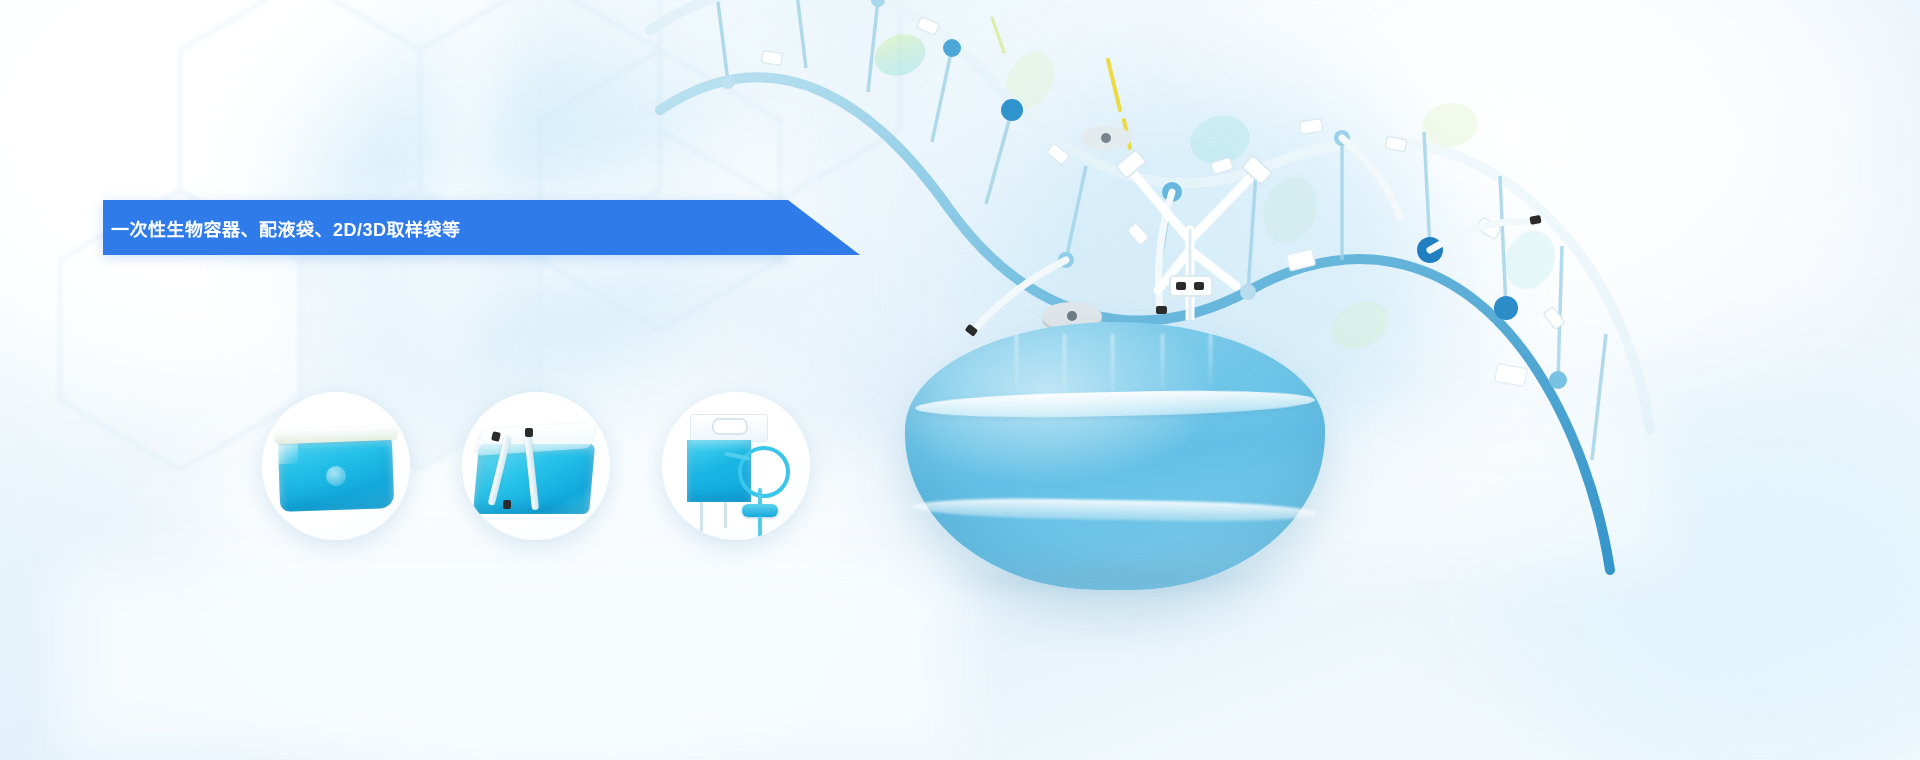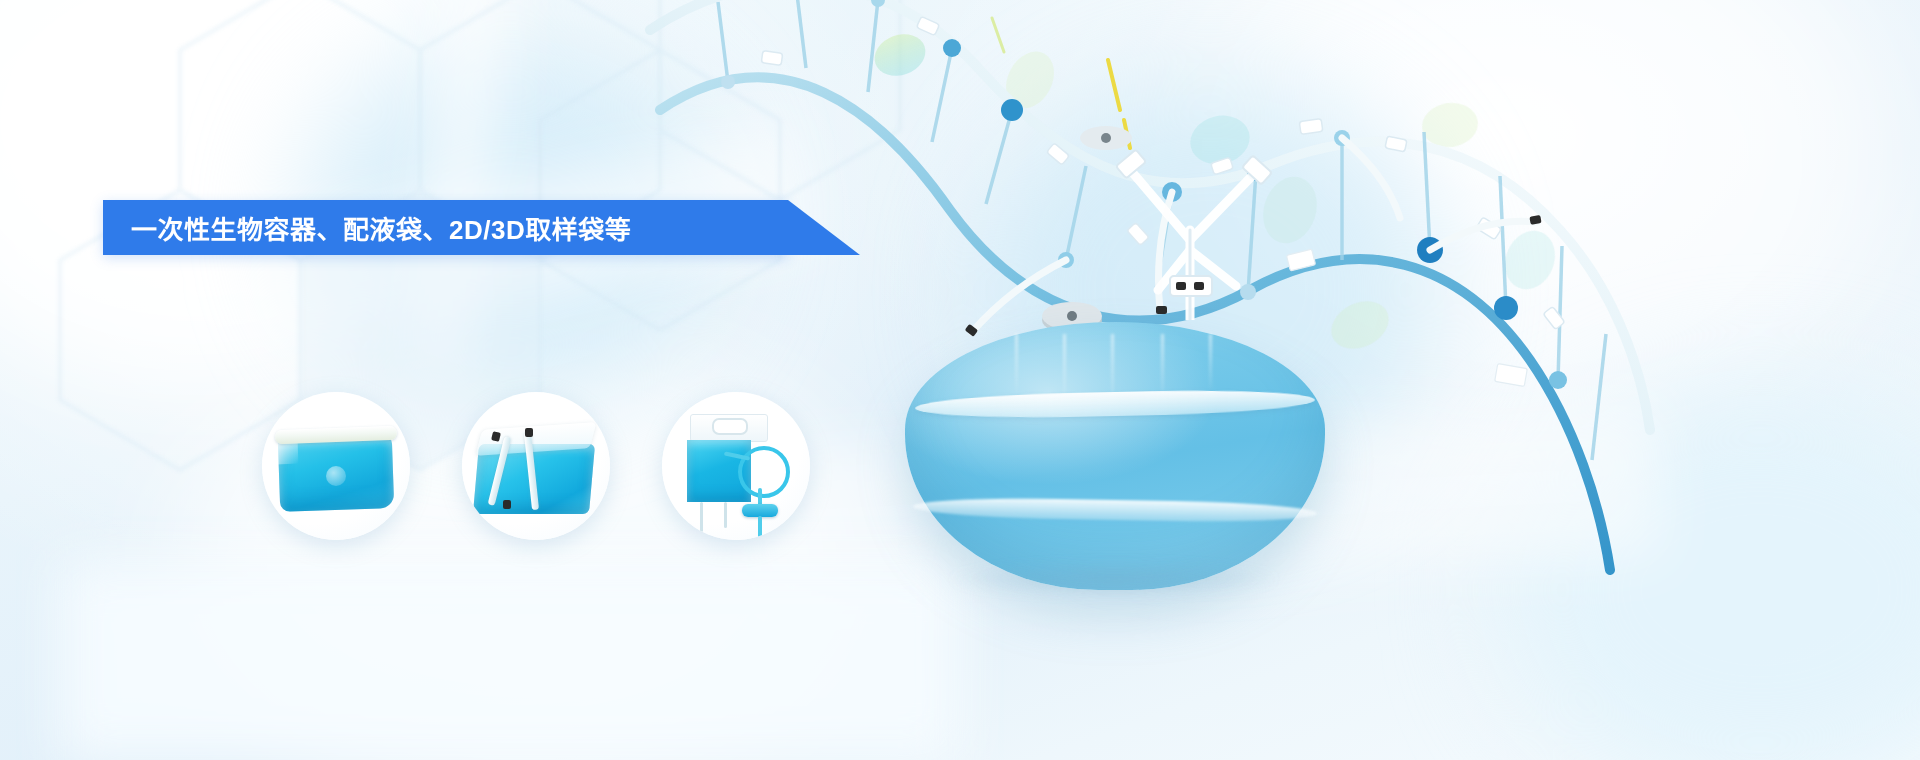--- a/index.html
+++ b/index.html
@@ -63,24 +63,24 @@
   .subbanner::after{
     content:"";
     position:absolute;left:100%;top:0;
     width:0;height:0;
     border-style:solid;
     border-width:55px 0 0 72px;
     border-color:transparent transparent transparent #2f7bea;
   }
   .subbanner-text{
     color:#ffffff;
-    font-size:26px;
+    font-size:18px;
     font-weight:bold;
     letter-spacing:.5px;
-    padding-left:28px;
+    padding-left:8px;
     white-space:nowrap;
   }
 
   
   .thumbs{position:absolute;left:262px;top:392px;display:flex;gap:52px;}
   .thumb{
     position:relative;width:148px;height:148px;border-radius:50%;
     background:radial-gradient(circle at 36% 30%,#ffffff 0%,#ffffff 62%,#f4fafe 100%);
     box-shadow:0 6px 22px rgba(120,170,205,.25);
     overflow:hidden;

